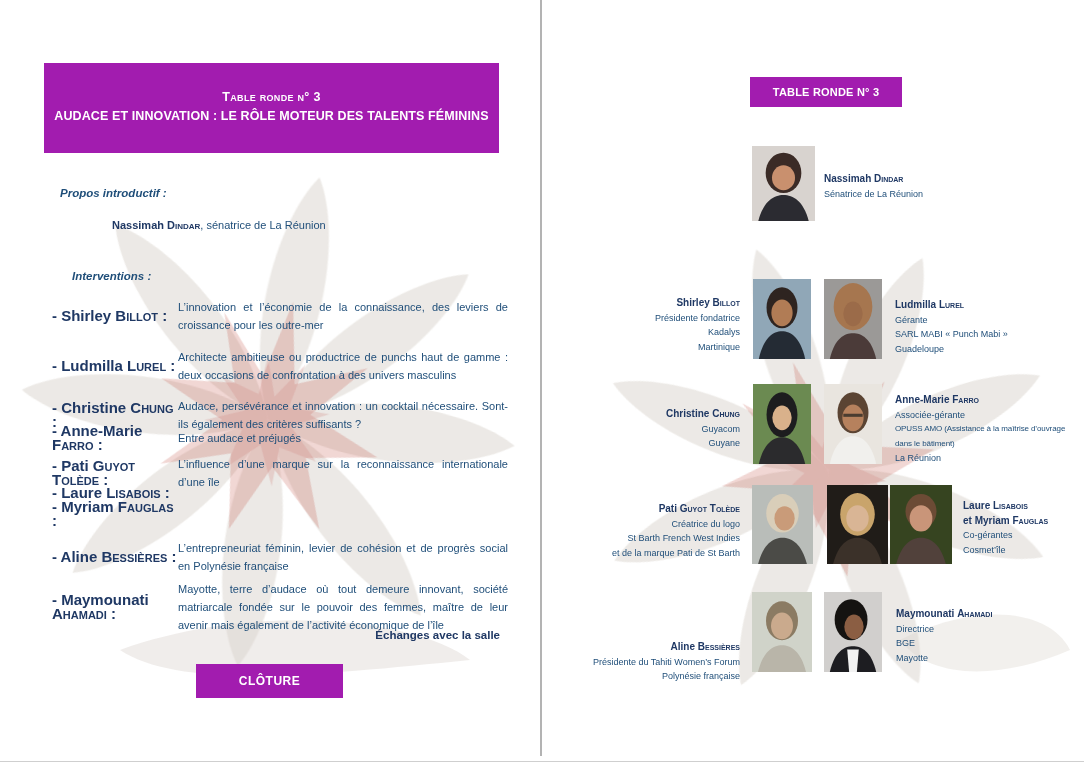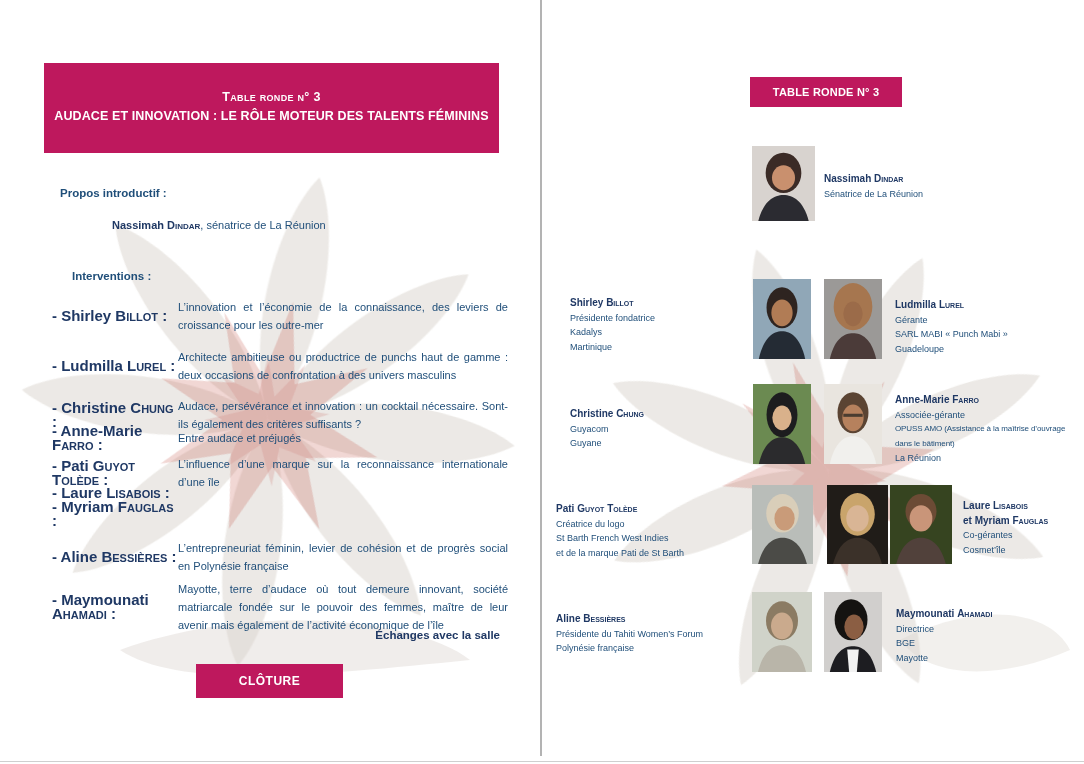--- a/index.html
+++ b/index.html
@@ -8,38 +8,38 @@
     font-family:"Liberation Sans",sans-serif;color:#1f4e79;overflow:hidden;
   }
   .abs{position:absolute}
   .sc{font-variant:small-caps}
   
   #watermark{position:absolute;left:0;top:0;width:1084px;height:764px;z-index:0;pointer-events:none}
   
   .divider{position:absolute;left:540px;top:0;width:2px;height:756px;background:#b3b3b3;z-index:1}
   .bottomline{position:absolute;left:0;top:761px;width:1084px;height:1px;background:#cfcfcf;z-index:1}
   
-  .navybox{background:#be185d;color:#ffffff;text-align:center;z-index:2}
+  .navybox{background:#a21caf;color:#ffffff;text-align:center;z-index:2}
   #l-header{left:44px;top:63px;width:455px;height:90px;padding-top:27px;box-sizing:border-box}
   #l-header .h1{font-size:12.5px;font-weight:bold;letter-spacing:.3px}
   #l-header .h2{font-size:12.5px;font-weight:bold;margin-top:5px;letter-spacing:.1px}
   #r-header{left:750px;top:77px;width:152px;height:30px;line-height:30px;font-size:11px;font-weight:bold;letter-spacing:.2px}
   #cloture{left:196px;top:664px;width:147px;height:34px;line-height:34px;font-size:12px;font-weight:bold;letter-spacing:.5px}
   
-  .lbl{font-size:11.5px;font-weight:bold;color:#1f4e79;z-index:2}
+  .lbl{font-size:11.5px;font-weight:bold;font-style:italic;color:#1f4e79;z-index:2}
   #propos-line{left:112px;top:219px;font-size:11px;z-index:2}
   .bname{font-weight:bold;color:#1f3864}
   .irow{position:absolute;left:52px;width:456px;display:flex;align-items:center;z-index:2}
   .iname{width:126px;flex:0 0 126px;font-size:15px;font-weight:bold;color:#1f3864;line-height:14px}
   .idesc{flex:1;font-size:11px;line-height:18px;text-align:justify;color:#1f4e79}
   #echanges{left:44px;top:629px;width:456px;text-align:right;font-size:11.5px;font-weight:bold;color:#1f3864;z-index:2}
   
   .rblock{position:absolute;z-index:2;font-size:9px;line-height:14.5px;color:#1f4e79}
   .rblock .rname{font-size:10px;font-weight:bold;color:#1f3864;line-height:14.5px}
-  .rblock.ra{}
+  .rblock.ra{text-align:right}
   .rline.small{font-size:8px;letter-spacing:-.1px}
   
   .photo{position:absolute;z-index:2;overflow:hidden;background:#ccc}
   .photo svg{display:block;width:100%;height:100%}
   .p-nassimah{--bg:#d8d3cf;--hair:#3b2b26;--skin:#c9906e;--shirt:#2b2b31}
   .p-shirley{--bg:#90a7b7;--hair:#2e2420;--skin:#b17c55;--shirt:#242b34}
   .p-ludmilla{--bg:#9b9997;--hair:#a6764f;--skin:#9b6b49;--shirt:#4b3b39}
   .p-christine{--bg:#6b8a51;--hair:#1d1d1f;--skin:#d9b18b;--shirt:#2b2b2d}
   .p-annemarie{--bg:#e9e5df;--hair:#5b4433;--skin:#b6815d;--shirt:#f1f0ed}
   .p-pati{--bg:#b9bdb9;--hair:#d9ceb9;--skin:#c99b79;--shirt:#4b4b47}
@@ -240,21 +240,21 @@
       <path d="M6,78 C11,58 21,52 30,52 C39,52 49,58 54,78 Z" fill="var(--shirt)"></path>
     </svg>
 </div>
 <div class="rblock" style="left:963px;top:499px;width:118px">
   <div class="rname"><span>Laure </span><span class="sc">Lisabois</span></div>
   <div class="rname"><span>et Myriam </span><span class="sc">Fauglas</span></div>
   <div class="rline">Co-gérantes</div>
   <div class="rline">Cosmet’île</div>
 </div>
 
-<div class="rblock ra" style="left:556px;top:612px;width:184px">
+<div class="rblock ra" style="left:556px;top:640px;width:184px">
   <div class="rname"><span>Aline </span><span class="sc">Bessières</span></div>
   <div class="rline">Présidente du Tahiti Women’s Forum</div>
   <div class="rline">Polynésie française</div>
 </div>
 <div class="photo p-aline" style="left:752px;top:592px;width:60px;height:80px">
   <svg viewBox="0 0 60 78" preserveAspectRatio="none">
       <rect width="60" height="78" fill="var(--bg)"></rect>
       <ellipse cx="30" cy="28" rx="16" ry="19" fill="var(--hair)"></ellipse>
       <ellipse cx="30" cy="33" rx="11" ry="13" fill="var(--skin)"></ellipse>
       <path d="M6,78 C11,58 21,52 30,52 C39,52 49,58 54,78 Z" fill="var(--shirt)"></path>

